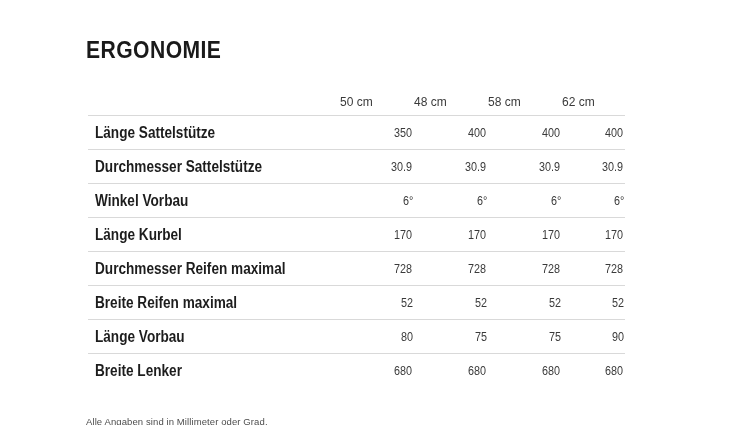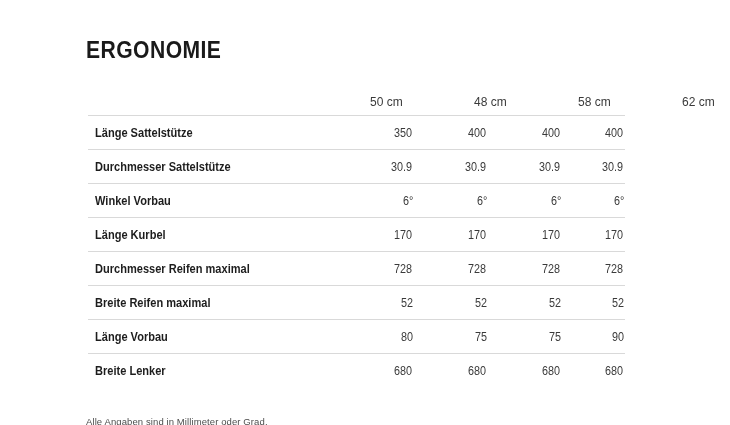--- a/index.html
+++ b/index.html
@@ -29,33 +29,32 @@
     top: 88px;
     width: 537px;
   }
   .row {
     display: grid;
     grid-template-columns: 252px 74px 74px 74px 63px;
     align-items: center;
   }
   .header-row {
     height: 27px;
-    gap: 30px;
   }
   .data-row {
     height: 34px;
     border-top: 1px solid #d9d9d9;
   }
   .cell {
     overflow: visible;
     white-space: nowrap;
   }
   .label-cell {
     padding-left: 7px;
-    font-size: 13px;
+    font-size: 16px;
     font-weight: 700;
     color: #1d1d1d;
   }
   .label-cell .condense {
     display: inline-block;
     transform: scaleX(0.85);
     transform-origin: left center;
   }
   .value-cell {
     font-size: 12px;

